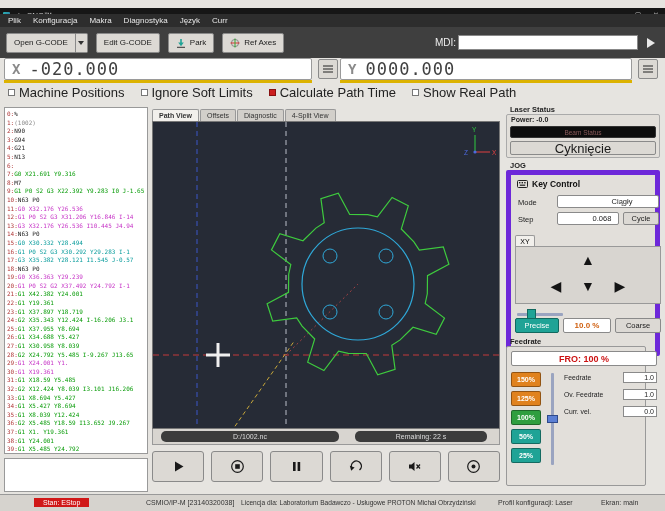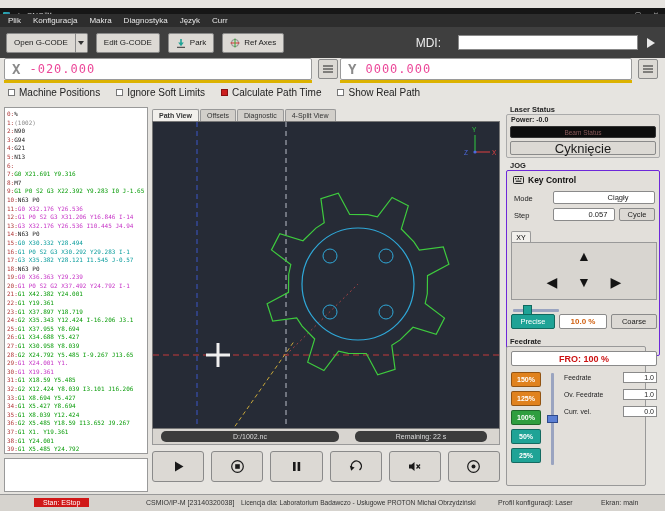--- a/index.html
+++ b/index.html
@@ -17,43 +17,43 @@
   .menu-item{color:#e8e8e8;font-size:8px;padding:0 6px;cursor:default;}
 
   
   .toolbar{position:absolute;left:0;top:27px;width:665px;height:31px;background:#3f3f3f;display:flex;align-items:center;padding:0 6px;}
   .tbtn{height:20px;background:#dcd9d4;border:1px solid #8a8a8a;border-radius:2px;font-size:8px;color:#1a1a1a;display:flex;align-items:center;padding:0 7px;white-space:nowrap;}
   .tbtn .ticon{margin-right:4px;display:flex;align-items:center;}
   .tbtn-split{height:20px;width:12px;background:#dcd9d4;border:1px solid #8a8a8a;border-left:none;border-radius:0 2px 2px 0;display:flex;align-items:center;justify-content:center;}
   .caret-down{width:0;height:0;border-left:3px solid transparent;border-right:3px solid transparent;border-top:4px solid #333;}
   .tb-gap{width:8px;}
   .mdi-wrap{margin-left:auto;display:flex;align-items:center;}
-  .mdi-label{color:#eeeeee;font-size:12px;margin-right:17px;}
+  .mdi-label{color:#eeeeee;font-size:10px;margin-right:2px;}
   .mdi-input{width:180px;height:15px;border:1px solid #888;font-size:8px;padding:0 3px;background:#ffffff;font-family:"Liberation Sans",sans-serif;}
   .mdi-go{width:0;height:0;border-left:8px solid #e8e8e8;border-top:5px solid transparent;border-bottom:5px solid transparent;margin:0 4px 0 9px;}
 
   
   .dro-box{position:absolute;height:22px;background:#ffffff;border:1px solid #9a9a9a;border-radius:2px;display:flex;align-items:center;overflow:hidden;}
   .dro-x{left:4px;top:58px;width:308px;}
   .dro-y{left:340px;top:58px;width:292px;}
   .dro-axis{font-size:14px;color:#8a8a8a;margin-left:7px;font-weight:bold;font-family:"DejaVu Sans Mono",monospace;}
-  .dro-value{font-size:12px;color:#ec4899;margin-left:9px;font-family:"DejaVu Sans Mono",monospace;letter-spacing:1px;}
+  .dro-value{font-size:17px;color:#404040;margin-left:9px;font-family:"DejaVu Sans Mono",monospace;letter-spacing:1px;}
   .dro-under{position:absolute;top:80px;height:3px;background:#dcb200;}
   .dro-under-x{left:4px;width:308px;}
   .dro-under-y{left:340px;width:292px;}
   .dro-zero{position:absolute;top:59px;width:20px;height:20px;background:#dcd9d4;border:1px solid #8a8a8a;border-radius:2px;display:flex;align-items:center;justify-content:center;}
   .dro-zero-x{left:318px;}
   .dro-zero-y{left:638px;}
 
   
   .options-row{position:absolute;left:8px;top:86px;height:12px;display:flex;align-items:center;}
   .opt{display:flex;align-items:center;margin-right:16px;}
   .chk{width:7px;height:7px;border:1px solid #777;background:#ffffff;margin-right:4px;flex:none;}
   .chk.checked{background:#cc1f1f;border-color:#881111;}
-  .opt-label{font-size:10px;color:#222222;white-space:nowrap;}
+  .opt-label{font-size:13px;color:#222222;white-space:nowrap;}
 
   
   .gcode-panel{position:absolute;left:4px;top:107px;width:144px;height:347px;background:#ffffff;border:1px solid #999999;overflow:hidden;padding:2px 0 0 2px;}
   .gl{font-family:"DejaVu Sans Mono",monospace;font-size:6px;line-height:8.6px;white-space:nowrap;}
   .gl .ln{color:#b03838;}
   .gl .k{color:#222222;} .gl .g{color:#079b07;} .gl .m{color:#c633c6;} .gl .c{color:#0a9d9d;} .gl .r{color:#8a8a8a;}
   .message-panel{position:absolute;left:4px;top:458px;width:144px;height:34px;background:#ffffff;border:1px solid #999999;}
 
   
   .viewer-tabs{position:absolute;left:152px;top:107px;height:14px;display:flex;align-items:flex-end;}
@@ -67,21 +67,21 @@
   .transport{position:absolute;left:152px;top:451px;width:348px;height:31px;display:flex;gap:7px;}
   .t-btn{flex:1;background:#dcd9d4;border:1px solid #8a8a8a;border-radius:3px;display:flex;align-items:center;justify-content:center;}
 
   
   .sec-title{position:absolute;left:510px;font-size:7.5px;color:#222;font-weight:bold;white-space:nowrap;}
   .laser-box{position:absolute;left:506px;top:114px;width:154px;height:44px;border:1px solid #aaaaaa;background:#e2dfda;border-radius:2px;}
   .laser-power{position:absolute;left:4px;top:1px;font-size:7px;color:#222;font-weight:bold;}
   .beam-btn{position:absolute;left:3px;top:11px;width:146px;height:12px;background:#0d0d0d;border:1px solid #333;border-radius:2px;color:#8a5a5a;font-size:6.5px;display:flex;align-items:center;justify-content:center;}
   .pulse-btn{position:absolute;left:3px;top:26px;width:146px;height:14px;background:#dcd9d4;border:1px solid #8a8a8a;border-radius:2px;color:#1a1a1a;font-size:13px;display:flex;align-items:center;justify-content:center;}
 
-  .jog-box{position:absolute;left:506px;top:170px;width:154px;height:186px;border:1px solid #6d28d9;background:#e2dfda;border-radius:2px;}
+  .jog-box{position:absolute;left:506px;top:170px;width:154px;height:186px;border:5px solid #6d28d9;background:#e2dfda;border-radius:2px;}
   .key-row{position:absolute;left:6px;top:4px;display:flex;align-items:center;}
   .key-label{font-size:8.5px;font-weight:bold;color:#111;margin-left:4px;}
   .jrow-label{position:absolute;font-size:7.5px;color:#222;}
   .jfield{position:absolute;background:#ffffff;border:1px solid #8a8a8a;border-radius:2px;font-size:7.5px;color:#1a1a1a;display:flex;align-items:center;justify-content:center;padding-left:28px;}
   .jbtn{position:absolute;background:#dcd9d4;border:1px solid #8a8a8a;border-radius:2px;font-size:7.5px;color:#1a1a1a;display:flex;align-items:center;justify-content:center;}
   .xy-tab{position:absolute;left:4px;top:60px;width:20px;height:11px;background:#f2f0ec;border:1px solid #999;border-bottom:none;border-radius:2px 2px 0 0;font-size:7px;display:flex;align-items:center;justify-content:center;}
   .jog-pad{position:absolute;left:4px;top:71px;width:146px;height:58px;background:#d8d5d0;border:1px solid #999;}
   .jog-arrow{position:absolute;width:24px;height:22px;display:flex;align-items:center;justify-content:center;font-size:14px;color:#141414;cursor:default;}
   .jog-slider{position:absolute;left:6px;top:134px;width:46px;height:10px;}
   .jog-track{position:absolute;left:0;top:4px;width:46px;height:3px;background:#9aa4c0;border-radius:1px;}
@@ -350,21 +350,21 @@
           <rect x="2" y="2" width="1.4" height="1.4" fill="#222"></rect>
           <rect x="4.6" y="2" width="1.4" height="1.4" fill="#222"></rect>
           <rect x="7.2" y="2" width="1.4" height="1.4" fill="#222"></rect>
           <rect x="2.8" y="4.6" width="5.4" height="1.2" fill="#222"></rect>
         </svg>
       <span class="key-label">Key Control</span>
     </div>
     <span class="jrow-label" style="left:7px;top:23px;">Mode</span>
     <div class="jfield" style="left:46px;top:20px;width:102px;height:13px;">Ciągły</div>
     <span class="jrow-label" style="left:7px;top:40px;">Step</span>
-    <div class="jfield" style="left:46px;top:37px;width:62px;height:13px;">0.057</div>
+    <div class="jfield" style="left:46px;top:37px;width:62px;height:13px;">0.068</div>
     <div class="jbtn" style="left:112px;top:37px;width:36px;height:13px;">Cycle</div>
     <div class="xy-tab">XY</div>
     <div class="jog-pad">
       <span class="jog-arrow" style="left:60px;top:2px;">▲</span>
       <span class="jog-arrow" style="left:28px;top:28px;">◀</span>
       <span class="jog-arrow" style="left:60px;top:28px;">▼</span>
       <span class="jog-arrow" style="left:92px;top:28px;">▶</span>
     </div>
     <div class="jog-slider">
       <div class="jog-track"></div>

